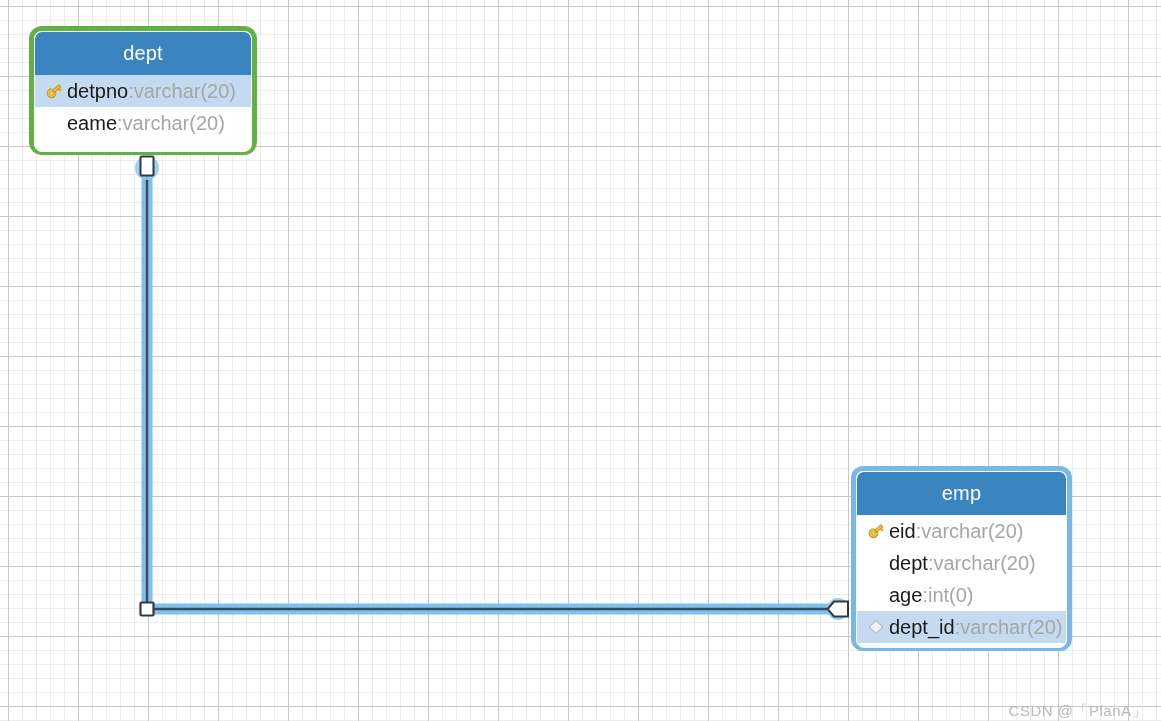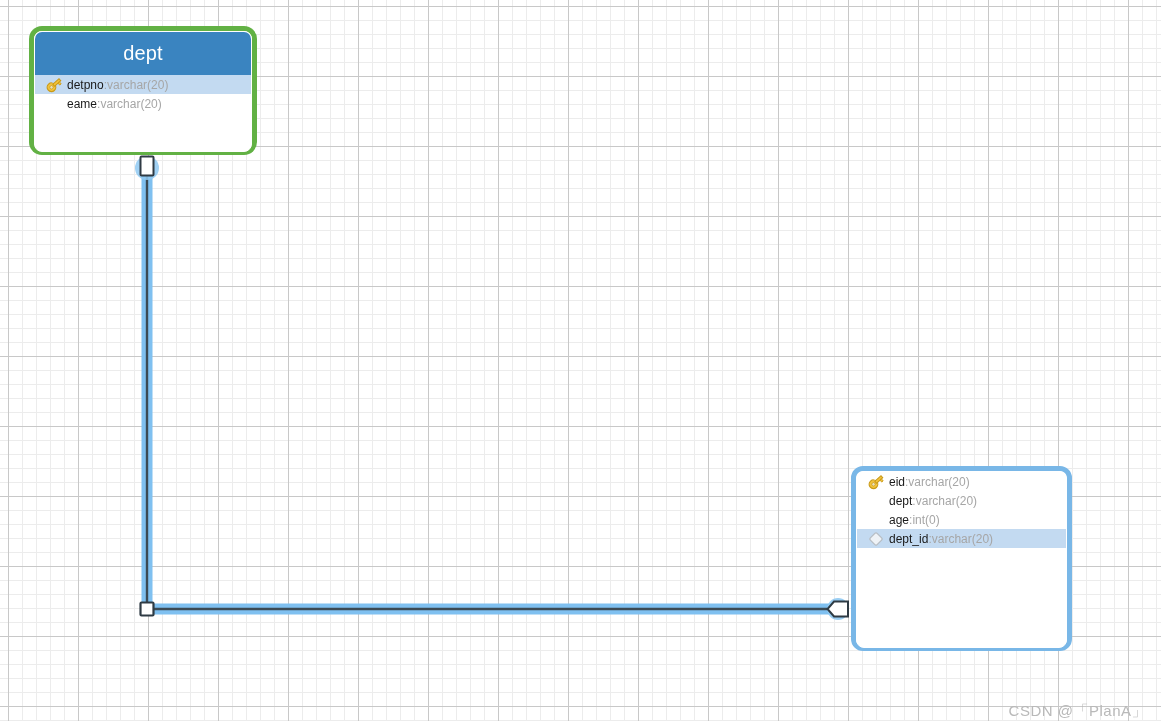--- a/index.html
+++ b/index.html
@@ -73,23 +73,23 @@
     letter-spacing: 0.2px;
     user-select: none;
   }
   .rows {
     background: #ffffff;
     padding-bottom: 2px;
   }
   .row {
     display: flex;
     align-items: center;
-    height: 19px;
+    height: 32px;
     padding-left: 6px;
-    font-size: 12px;
+    font-size: 20px;
     white-space: nowrap;
   }
   .row.hl {
     background: #c3daf1;
   }
   .row-icon {
     width: 26px;
     min-width: 26px;
     height: 20px;
     display: flex;
@@ -176,20 +176,21 @@
             <span class="col-type">varchar(20)</span>
         </div>
 
         <div class="filler-row"></div>
       </div>
     </div>
   </div>
 
   <div class="table-card selected-blue" style="left:851px; top:466px; width:221px; height:185px;">
     <div class="card-inner">
+      <div class="card-header">emp</div>
       <div class="rows">
 
         <div class="row">
           <span class="row-icon">
             <svg width="20" height="16" viewBox="0 0 20 16">
               <g transform="rotate(-42 10 8)">
                 <circle cx="6.6" cy="8" r="4.3" fill="#f2c33c" stroke="#c99a18" stroke-width="1.2"></circle>
                 <circle cx="6.6" cy="8" r="1.7" fill="#e8e0c0" stroke="#c99a18" stroke-width="0.7"></circle>
                 <rect x="9.6" y="6.7" width="8.3" height="2.6" fill="#f2c33c" stroke="#c99a18" stroke-width="1"></rect>
                 <rect x="14.2" y="9.2" width="1.9" height="2.7" fill="#f2c33c" stroke="#c99a18" stroke-width="0.9"></rect>

